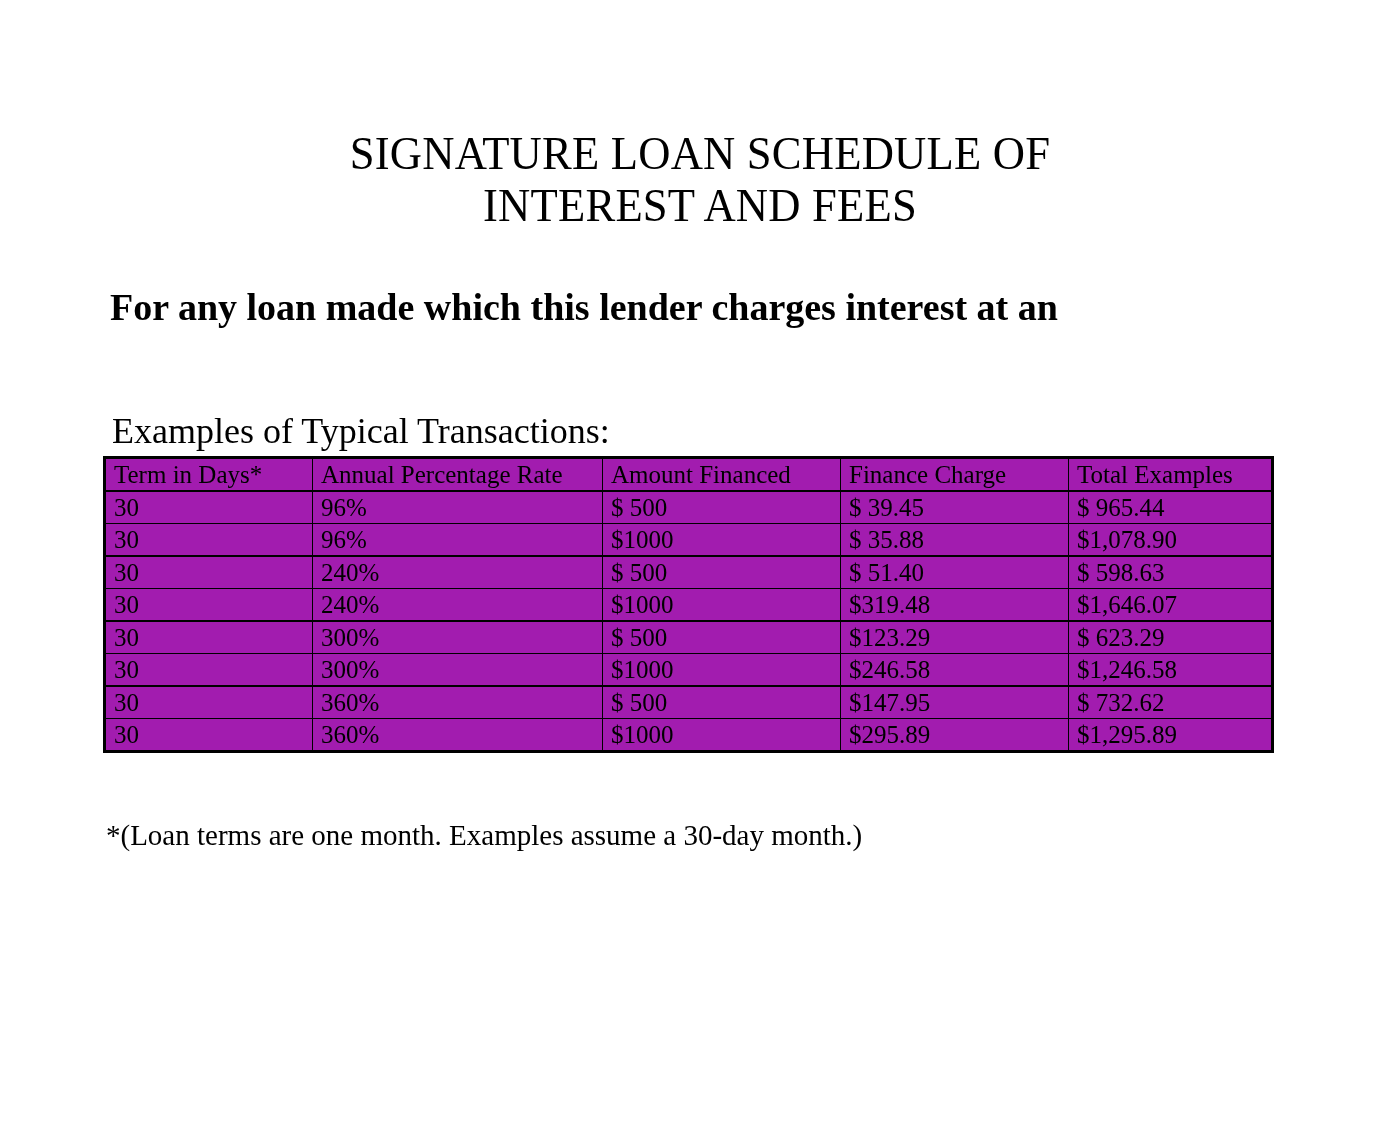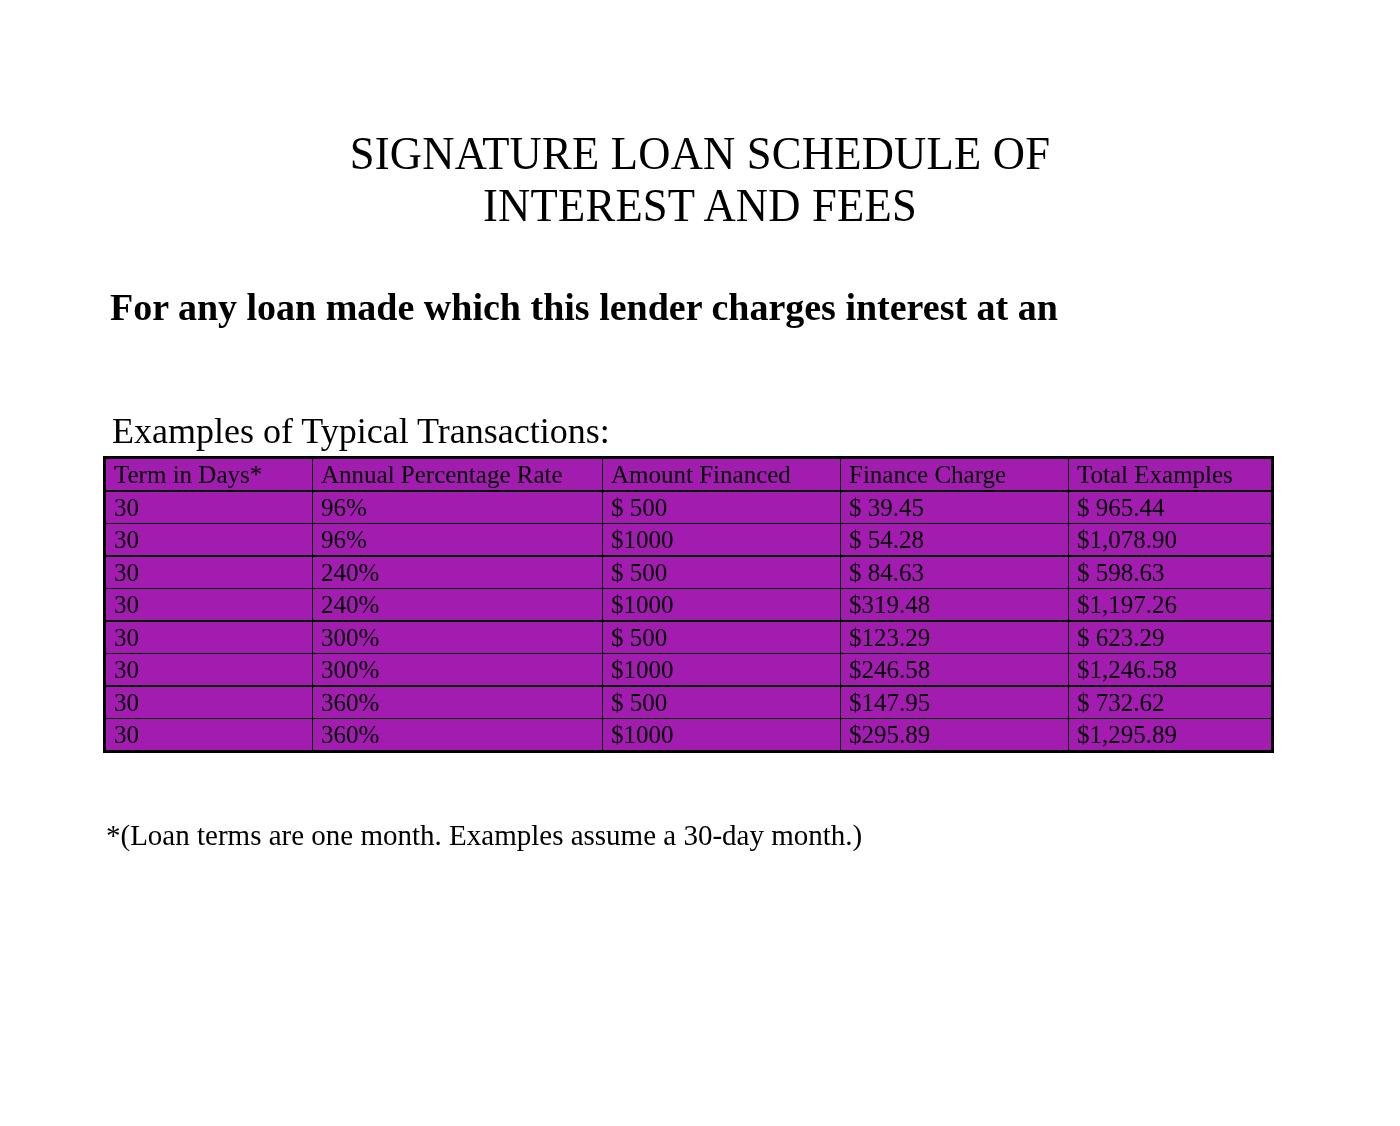--- a/index.html
+++ b/index.html
@@ -165,36 +165,36 @@
           <td>30</td>
           <td>96%</td>
           <td>$ 500</td>
           <td>$ 39.45</td>
           <td>$ 965.44</td>
         </tr>
         <tr>
           <td>30</td>
           <td>96%</td>
           <td>$1000</td>
-          <td>$ 54.28</td>
+          <td>$ 35.88</td>
           <td>$1,078.90</td>
         </tr>
         <tr>
           <td>30</td>
           <td>240%</td>
           <td>$ 500</td>
-          <td>$ 84.63</td>
+          <td>$ 51.40</td>
           <td>$ 598.63</td>
         </tr>
         <tr>
           <td>30</td>
           <td>240%</td>
           <td>$1000</td>
           <td>$319.48</td>
-          <td>$1,197.26</td>
+          <td>$1,646.07</td>
         </tr>
         <tr>
           <td>30</td>
           <td>300%</td>
           <td>$ 500</td>
           <td>$123.29</td>
           <td>$ 623.29</td>
         </tr>
         <tr>
           <td>30</td>

